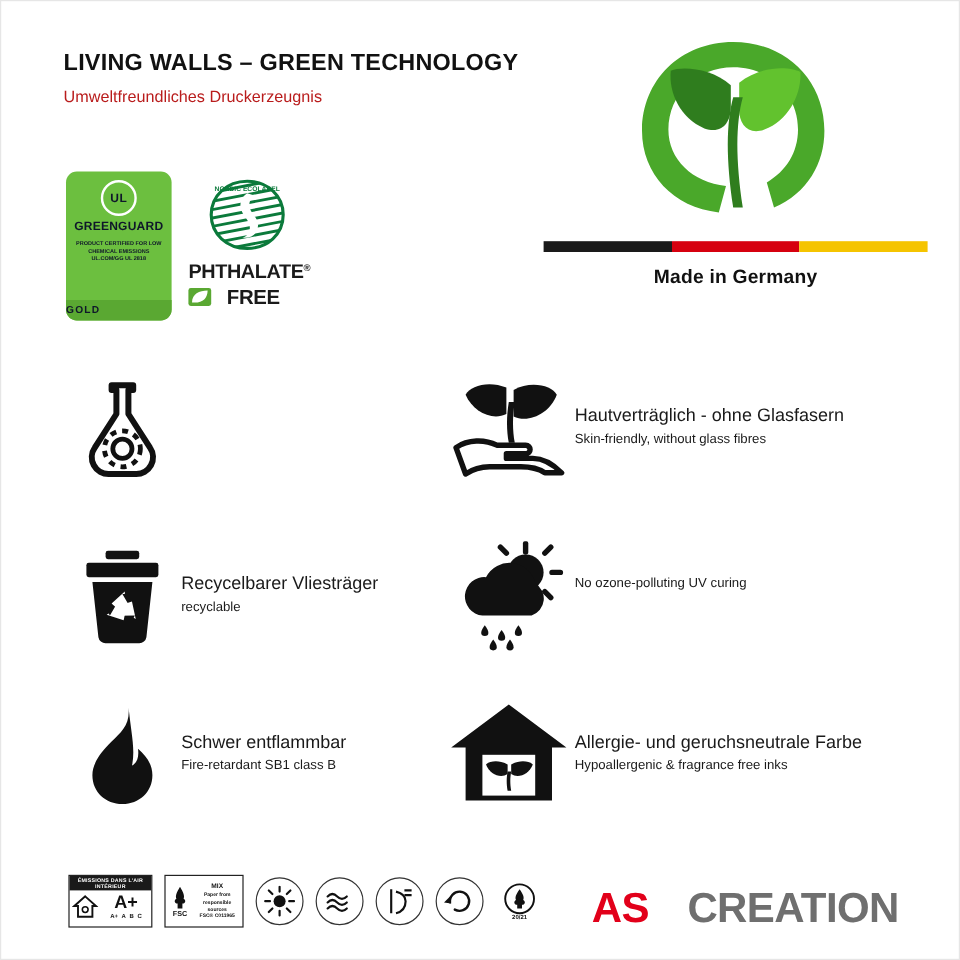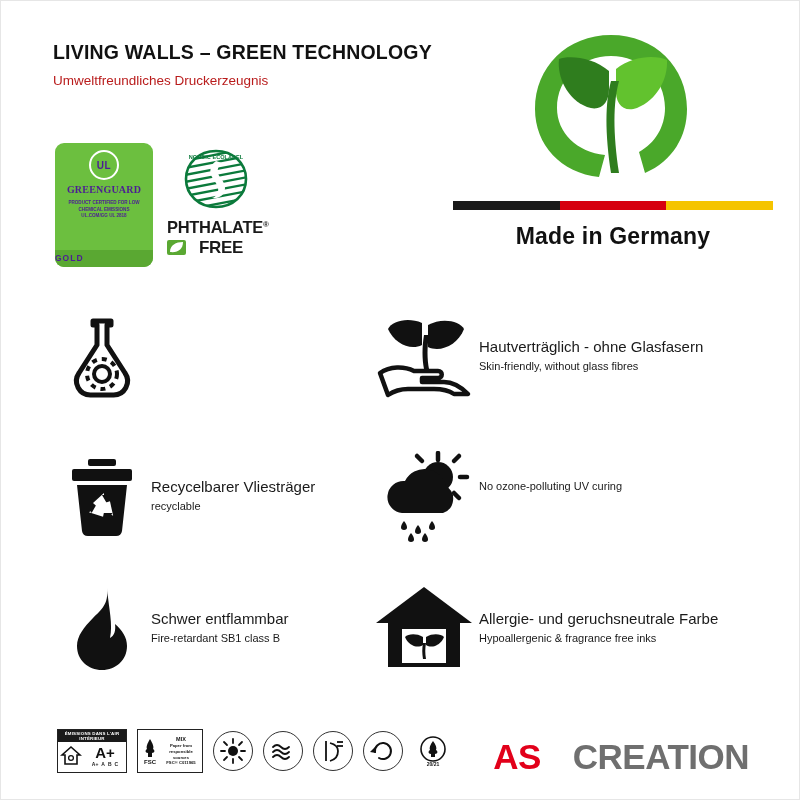--- a/index.html
+++ b/index.html
@@ -47,25 +47,25 @@
   
   .cert-row {
     position: absolute;
     left: 54px;
     top: 142px;
     display: flex;
     align-items: flex-start;
     gap: 14px;
   }
   .greenguard {
-    width: 98px;
+    width: 88px;
     height: 124px;
     background: #6cbf3f;
     border-radius: 9px;
-    color: #4c1d95;
+    color: #0f172a;
     display: flex;
     flex-direction: column;
     align-items: center;
     padding-top: 7px;
     box-sizing: border-box;
   }
   .gg-ul {
     width: 26px;
     height: 26px;
     border-radius: 50%;
@@ -75,21 +75,20 @@
     justify-content: center;
     font-size: 10px;
     font-weight: bold;
     letter-spacing: 0.5px;
   }
   .gg-name {
     margin-top: 4px;
     font-size: 10px;
     font-weight: bold;
     letter-spacing: 0.2px;
-    font-family: Liberation Serif, serif;
   }
   .gg-fine {
     margin-top: 5px;
     font-size: 4.6px;
     line-height: 1.45;
     text-align: center;
     width: 78px;
     font-weight: bold;
   }
   .gg-gold {
@@ -163,21 +162,21 @@
     height: 9px;
     display: flex;
   }
   .flagbar div { flex: 1; }
   .made {
     position: absolute;
     left: 452px;
     top: 222px;
     width: 320px;
     text-align: center;
-    font-size: 23px;
+    font-size: 16px;
     font-weight: bold;
     color: #111111;
     letter-spacing: 0.2px;
   }
 
   
   .features {
     position: absolute;
     left: 0;
     top: 300px;

